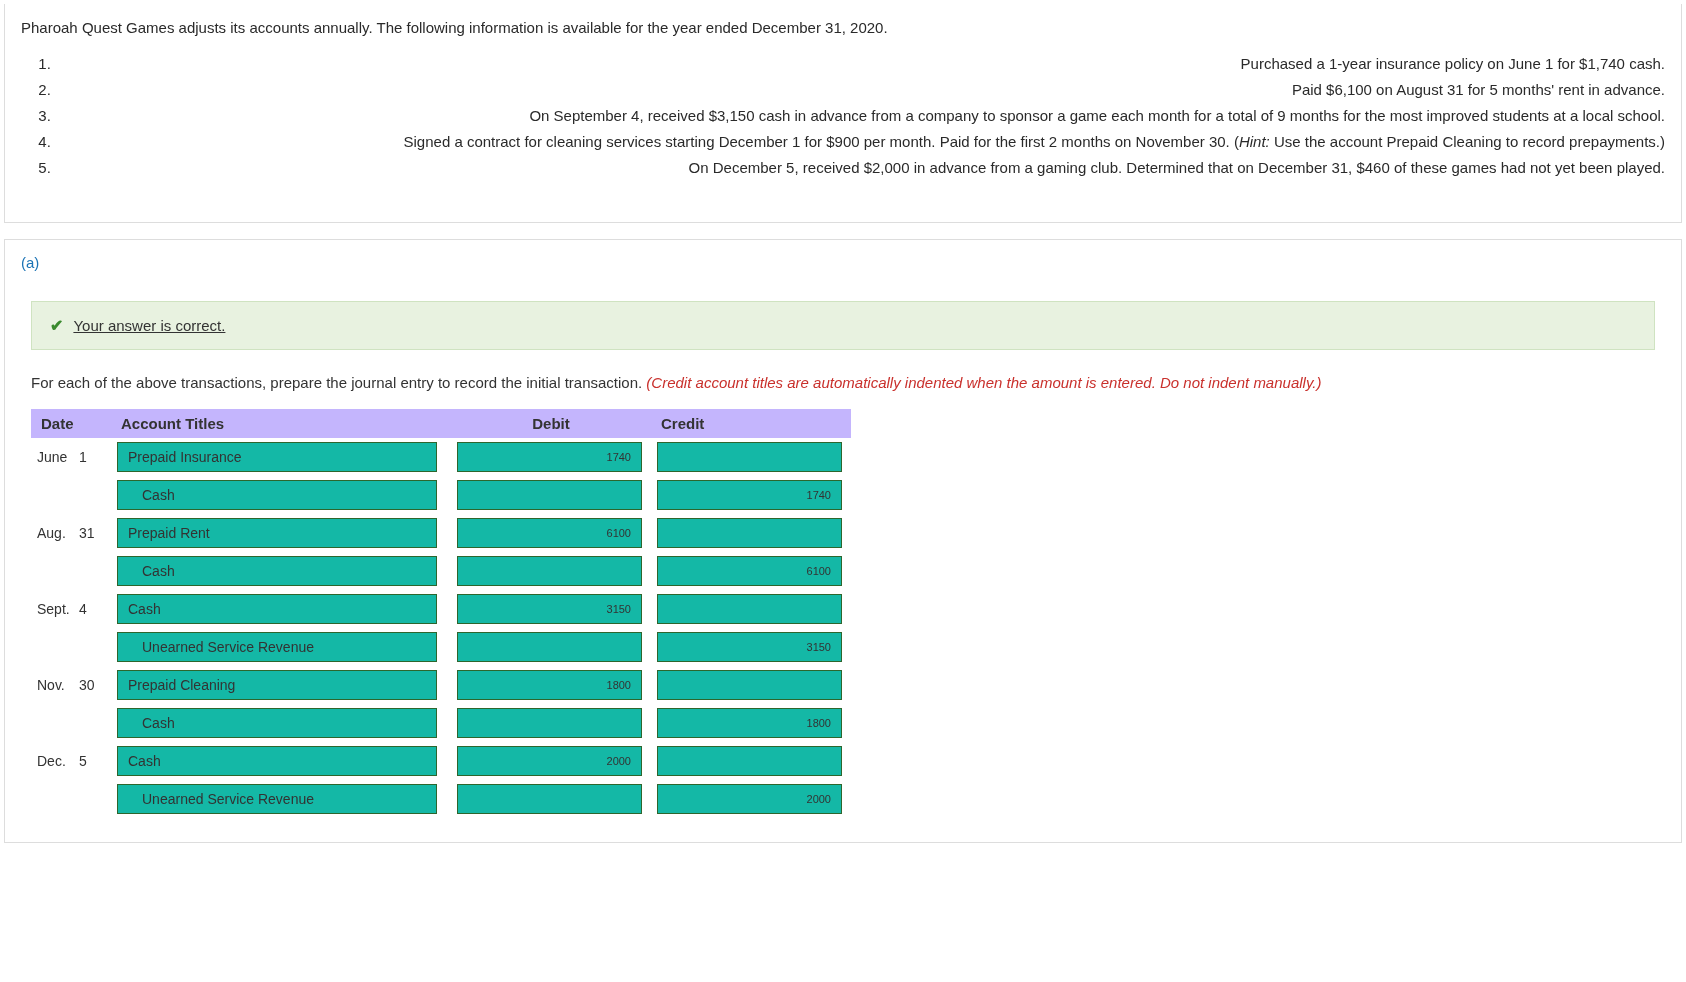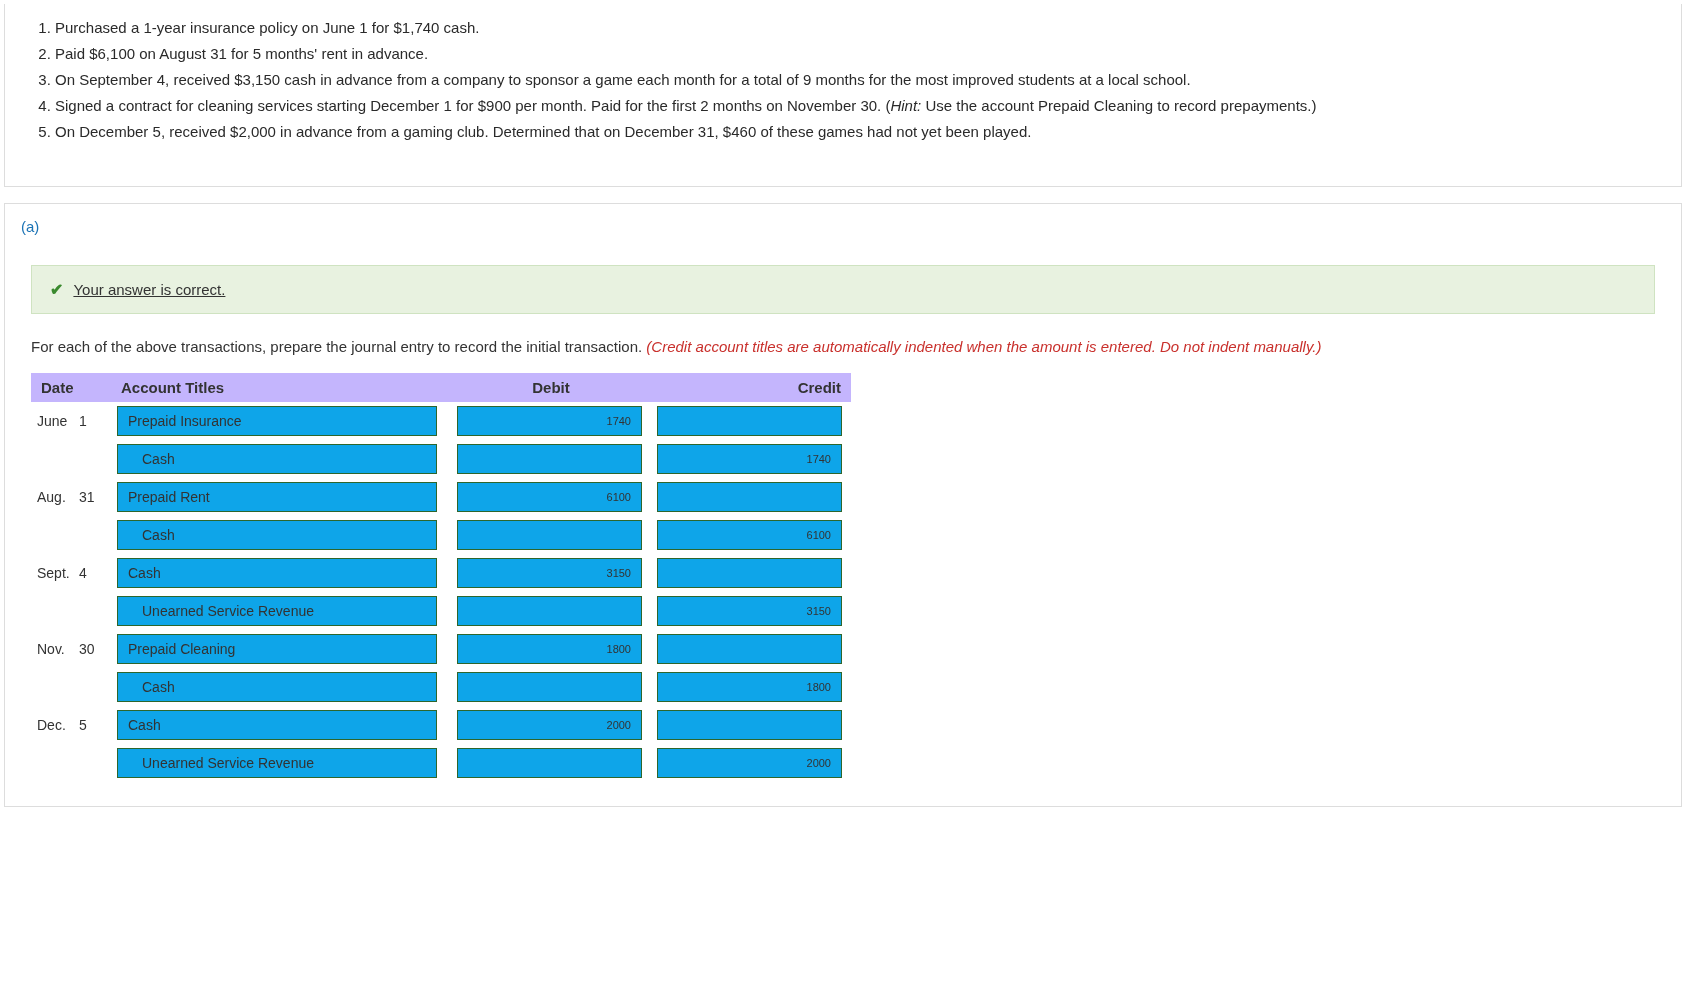--- a/index.html
+++ b/index.html
@@ -13,21 +13,21 @@
     border: 1px solid #ddd;
     margin: 4px 4px 16px 4px;
   }
   .intro-panel {
     border-top: none;
     padding: 12px 16px 40px 16px;
     color: #2a2a2a;
     line-height: 1.6;
   }
   .intro-panel p { margin-bottom: 12px; }
-  .intro-panel ol { margin-left: 34px; }
+  .intro-panel ol { margin-left: 34px; text-align: right; }
   .intro-panel li { margin-bottom: 2px; }
   .part-panel {
     padding: 14px 16px 24px 16px;
   }
   .part-label {
     color: #1b73b5;
     font-size: 15px;
     margin-bottom: 10px;
     display: inline-block;
   }
@@ -59,50 +59,51 @@
   .jtable thead th {
     background: #c4b5fd;
     font-weight: bold;
     text-align: left;
     padding: 6px 10px;
     font-size: 15px;
   }
   .jtable th.col-date { width: 80px; }
   .jtable th.col-account { width: 340px; }
   .jtable th.col-debit { width: 200px; text-align: center; }
-  .jtable th.col-credit { width: 200px; text-align: right; }
+  .jtable th.col-credit { width: 200px; text-align: left; }
   .jtable td {
     padding: 4px 6px;
     vertical-align: middle;
   }
   .jtable td.date-cell {
     text-align: left;
     font-size: 14px;
     white-space: nowrap;
     padding-right: 2px;
   }
   .jtable td.date-cell .month { display: inline-block; min-width: 38px; }
   .field {
     border: 1px solid #2d662d;
-    background: #0ea5e9;
+    background: #14b8a6;
     height: 30px;
     line-height: 28px;
     padding: 0 10px;
     font-size: 14px;
     color: #333;
   }
   .field.account { width: 320px; text-align: left; }
   .field.account.indent { padding-left: 24px; }
   .field.num { width: 185px; text-align: right; font-size: 11px; }
   .field.num.empty { color: transparent; }
 </style>
 </head>
 <body>
 
 <div class="panel intro-panel">
+  <p>Pharoah Quest Games adjusts its accounts annually. The following information is available for the year ended December 31, 2020.</p>
   <ol>
     <li>Purchased a 1-year insurance policy on June 1 for $1,740 cash.</li>
     <li>Paid $6,100 on August 31 for 5 months' rent in advance.</li>
     <li>On September 4, received $3,150 cash in advance from a company to sponsor a game each month for a total of 9 months for the most improved students at a local school.</li>
     <li>
       <span>Signed a contract for cleaning services starting December 1 for $900 per month. Paid for the first 2 months on November 30. (</span><em>Hint:</em><span> Use the account Prepaid Cleaning to record prepayments.)</span>
     </li>
     <li>On December 5, received $2,000 in advance from a gaming club. Determined that on December 31, $460 of these games had not yet been played.</li>
   </ol>
 </div>

